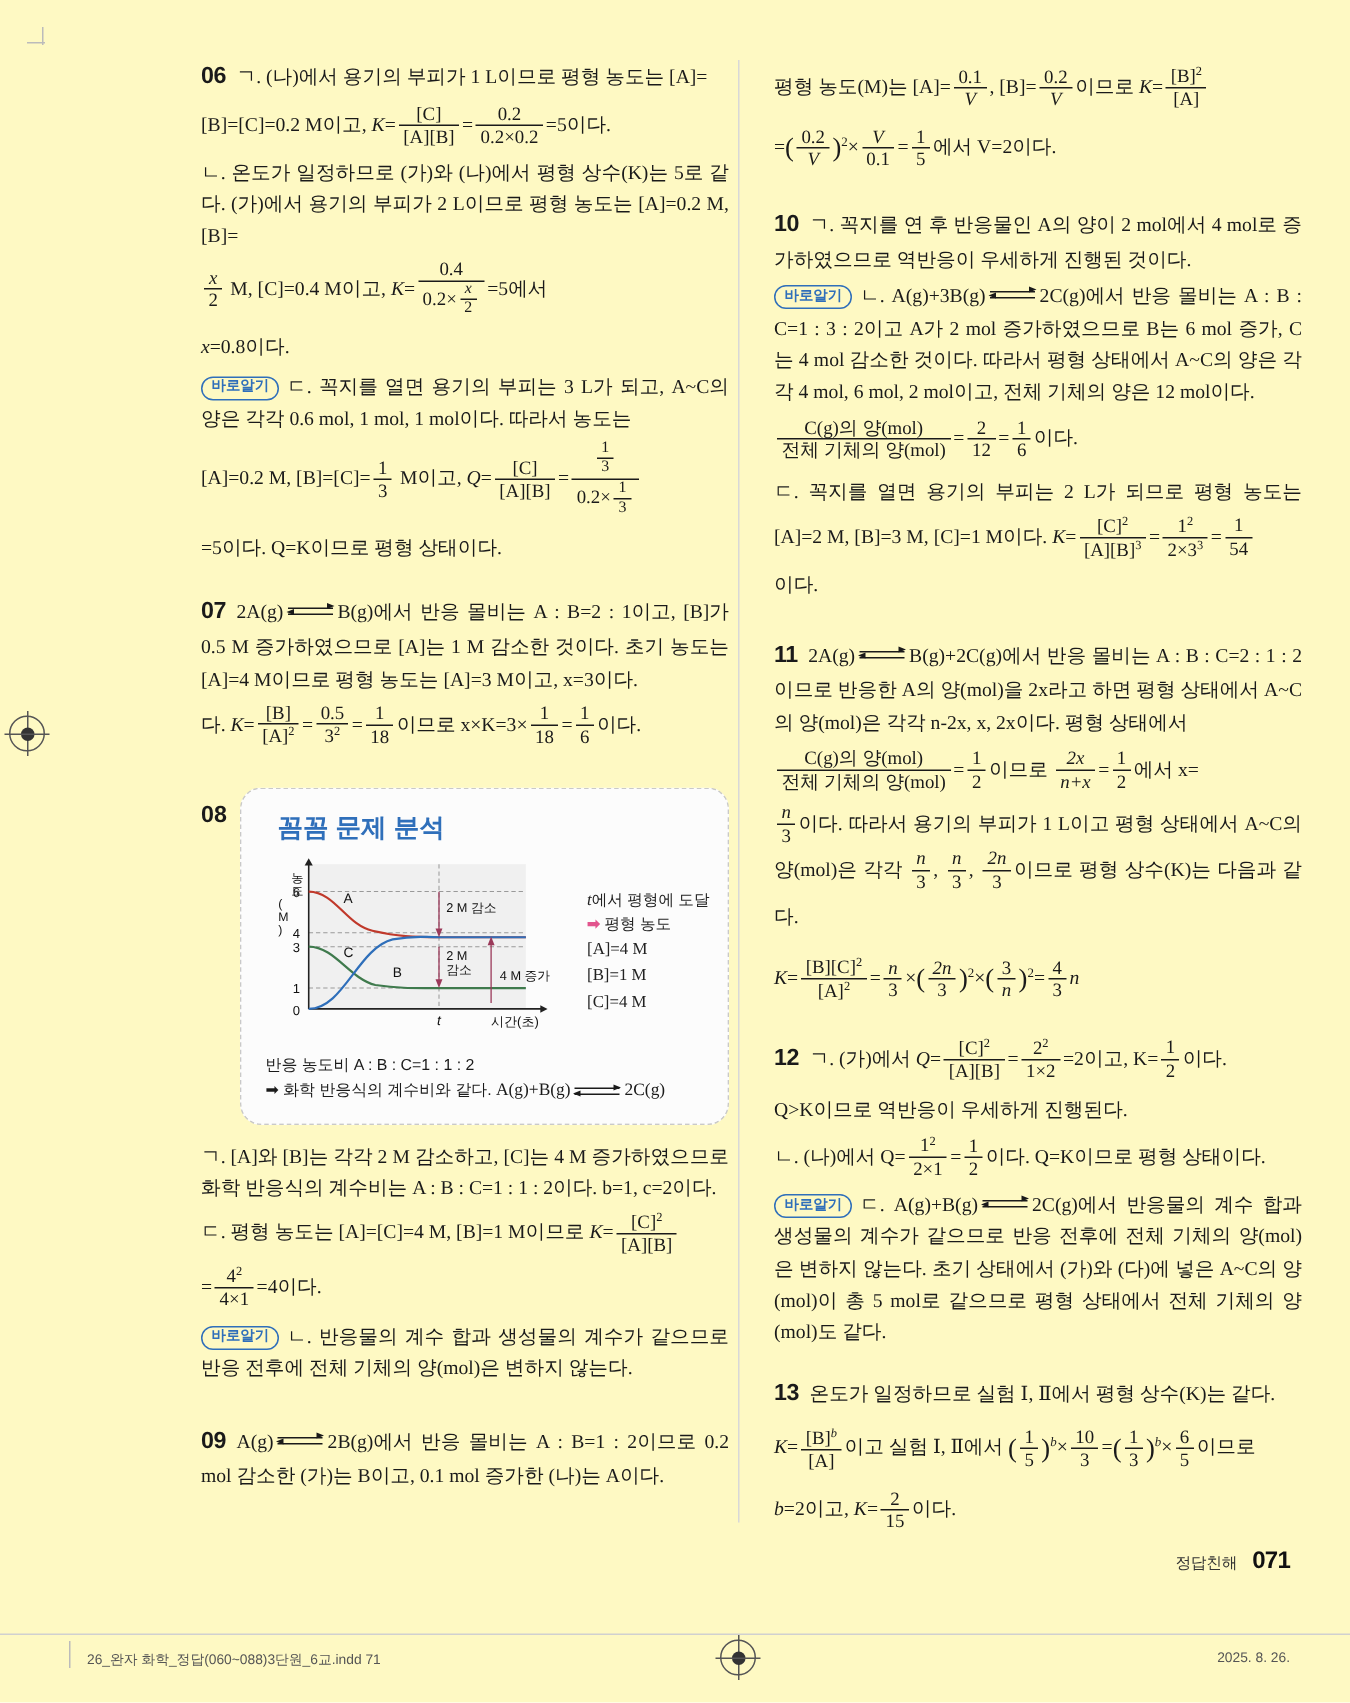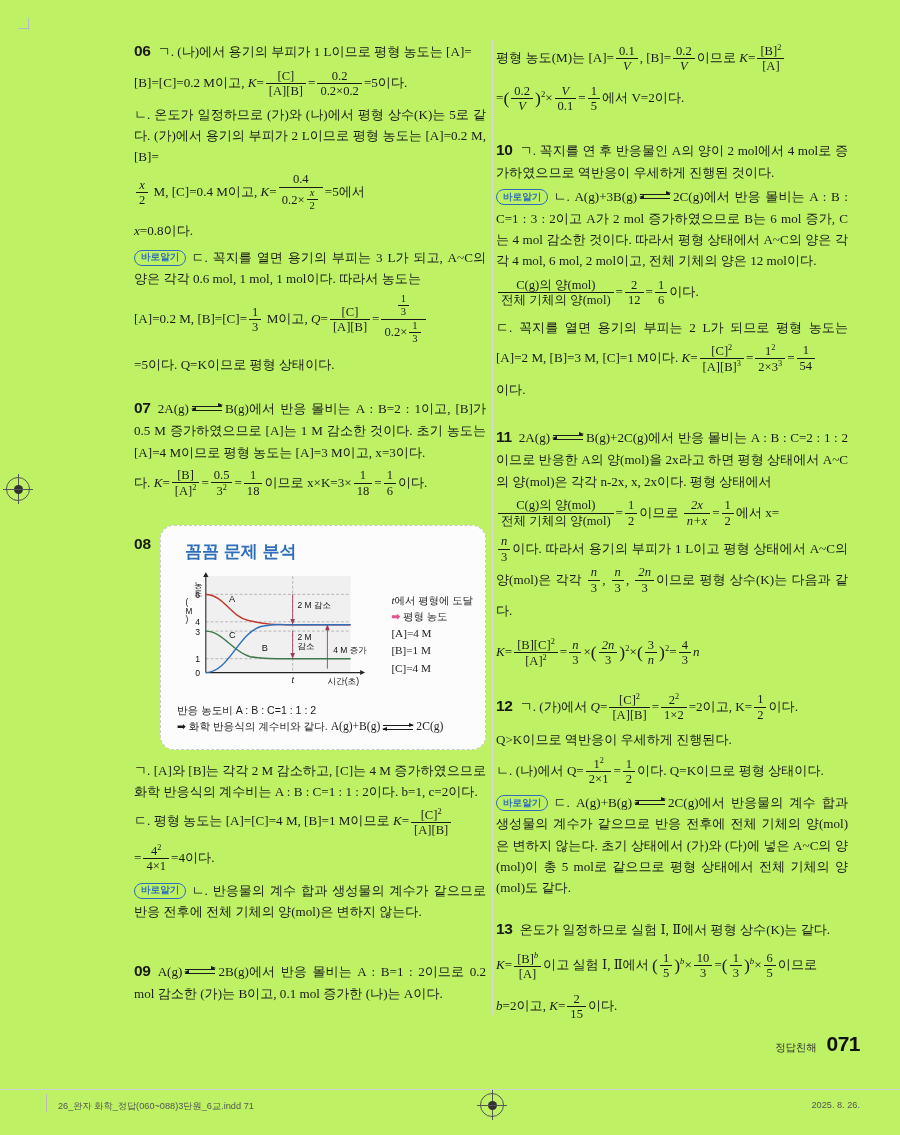--- a/index.html
+++ b/index.html
@@ -4,21 +4,21 @@
 <style>
   html, body {
     margin: 0;
     padding: 0;
     background: #ffffff;
   }
   .page {
     position: relative;
     width: 900px;
     height: 1135px;
-    background: #bef264;
+    background: #fef9c3;
     font-family: "Liberation Serif", "DejaVu Serif", serif;
     color: #1a1a1a;
     overflow: hidden;
   }
 
   
   .reg-mark {
     position: absolute;
     width: 22px; height: 22px;
     border-radius: 50%;
@@ -44,21 +44,21 @@
   
   .col {
     position: absolute;
     top: 38px;
     width: 352px;
     font-size: 13.1px;
     line-height: 1.62;
     text-align: justify;
   }
   .col-left  { left: 134px; }
-  .col-right { left: 496px; }
+  .col-right { left: 516px; }
   .divider {
     position: absolute;
     left: 492px; top: 40px;
     width: 1px; height: 975px;
     background: #d8d8d8;
   }
 
   .block { margin-bottom: 14px; }
   .para { margin: 0 0 2px 0; }
 
@@ -191,21 +191,21 @@
   }
   .pagefoot .label {
     font-family: "Liberation Sans", sans-serif;
     font-size: 10.5px;
     color: #333;
     letter-spacing: -0.2px;
   }
   .pagefoot .num {
     font-family: "Liberation Sans", sans-serif;
     font-weight: bold;
-    font-size: 21px;
+    font-size: 16px;
     color: #111;
     letter-spacing: -0.5px;
   }
   .printline {
     position: absolute;
     left: 0; top: 1089px; width: 900px; height: 1px;
     background: #d0d0d0;
   }
   .printbar {
     position: absolute;
@@ -349,21 +349,21 @@
         <span>ㄷ. 평형 농도는 [A]=[C]=4 M, [B]=1 M이므로 </span><span class="mi">K</span>=<span class="frac"><span class="num"><span>[C]</span><sup class="ex">2</sup></span><span class="den">[A][B]</span></span>
       </div>
       <div class="eqline">
         =<span class="frac"><span class="num"><span>4</span><sup class="ex">2</sup></span><span class="den">4×1</span></span><span>=4이다.</span>
       </div>
       <div class="para" style="margin-top:6px">
         <span class="pill">바로알기</span><span>ㄴ. 반응물의 계수 합과 생성물의 계수가 같으므로 반응 전후에 전체 기체의 양(mol)은 변하지 않는다.</span>
       </div>
     </div>
 
-    <div class="block" style="margin-top:36px">
+    <div class="block" style="margin-top:26px">
       <div class="para">
         <span class="qnum">09</span><span>A(g)</span><span class="eqarrow"><span class="top"></span><span class="bot"></span></span><span>2B(g)</span><span>에서 반응 몰비는 A : B=1 : 2이므로 0.2 mol 감소한 (가)는 B이고, 0.1 mol 증가한 (나)는 A이다.</span>
       </div>
     </div>
 
   </div>
 
   <div class="col col-right">
 
     <div class="block">

